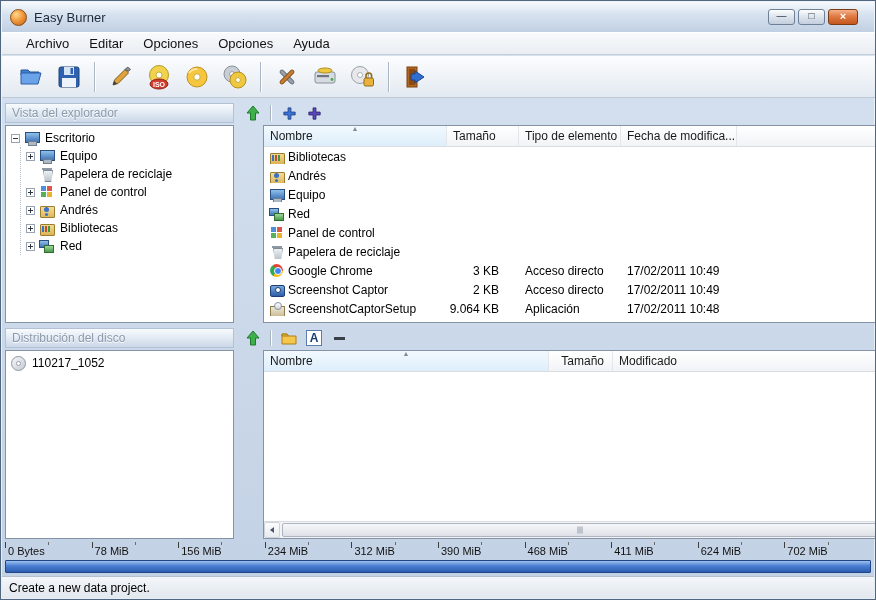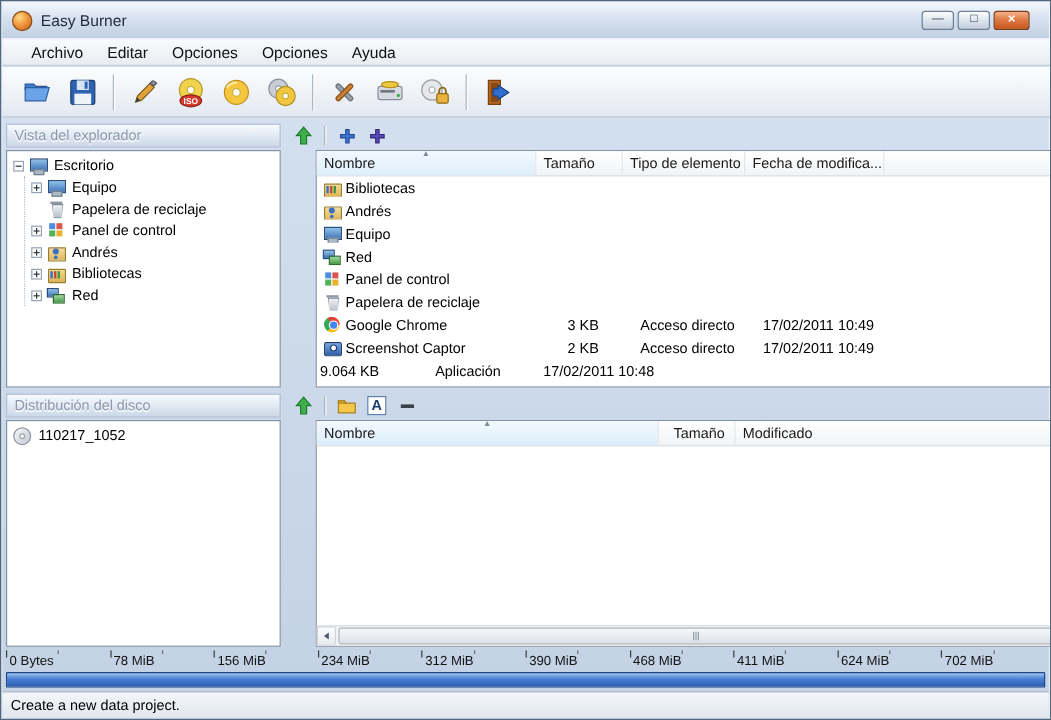--- a/index.html
+++ b/index.html
@@ -59,21 +59,21 @@
 .hc.sorted{background:linear-gradient(#f2f9fe,#ddeefb);}
 .sort-arrow{position:absolute;top:-1px;left:50%;transform:translateX(-50%);font-size:7px;color:#7e8b99;}
 .c-name{width:183px;}.c-size{width:72px;}.c-type{width:102px;}.c-date{width:116px;}.c-fill{flex:1;border-right:none;}
 .b-name{width:285px;}.b-size{width:64px;justify-content:flex-end;padding-right:8px;}.b-type{width:185px;}.b-mod{flex:1;border-right:none;}
 .list-body{position:absolute;top:21px;left:0;right:17px;bottom:0;overflow:hidden;}
 #list-bottom .list-body{right:0;bottom:17px;}
 .lrow{display:flex;align-items:center;height:19px;}
 .lc{font-size:12px;white-space:nowrap;overflow:hidden;}
 .lc.c-name{display:flex;align-items:center;padding-left:5px;}
 .lc.c-size{text-align:right;padding-right:20px;}
-.lc.c-type,.lc.c-date{padding-left:6px;text-align:center;}
+.lc.c-type,.lc.c-date{padding-left:6px;}
 
 
 .vscroll{position:absolute;top:0;right:0;bottom:0;width:17px;background:#f2f3f5;border-left:1px solid #d9dce0;display:flex;flex-direction:column;}
 .hscroll{position:absolute;left:0;right:0;bottom:0;height:17px;background:#f2f3f5;border-top:1px solid #d9dce0;display:flex;}
 .sb-btn{flex:none;display:flex;align-items:center;justify-content:center;background:linear-gradient(#fbfcfd,#e8ebef);border:1px solid #cfd4db;border-radius:2px;}
 .vscroll .sb-btn{height:16px;}
 .hscroll .sb-btn{width:16px;}
 .sb-track{flex:1;position:relative;}
 .sb-thumb{position:absolute;background:linear-gradient(90deg,#f6f7f9,#dde1e7);border:1px solid #aeb5c0;border-radius:2px;}
 .vscroll .sb-thumb{left:1px;right:1px;top:2px;bottom:2px;}
@@ -375,20 +375,24 @@
       <div class="lrow">
         <div class="lc c-name">
             <span class="fi fi-captor"></span>
             <span>Screenshot Captor</span>
           </div>
         <div class="lc c-size">2 KB</div>
         <div class="lc c-type">Acceso directo</div>
         <div class="lc c-date">17/02/2011 10:49</div>
       </div>
       <div class="lrow">
+        <div class="lc c-name">
+            <span class="fi fi-setup"></span>
+            <span>ScreenshotCaptorSetup</span>
+          </div>
         <div class="lc c-size">9.064 KB</div>
         <div class="lc c-type">Aplicación</div>
         <div class="lc c-date">17/02/2011 10:48</div>
       </div>
     </div>
     <div class="vscroll">
       <div class="sb-btn">
           <span class="tri tri-up"></span>
         </div>
       <div class="sb-track">

